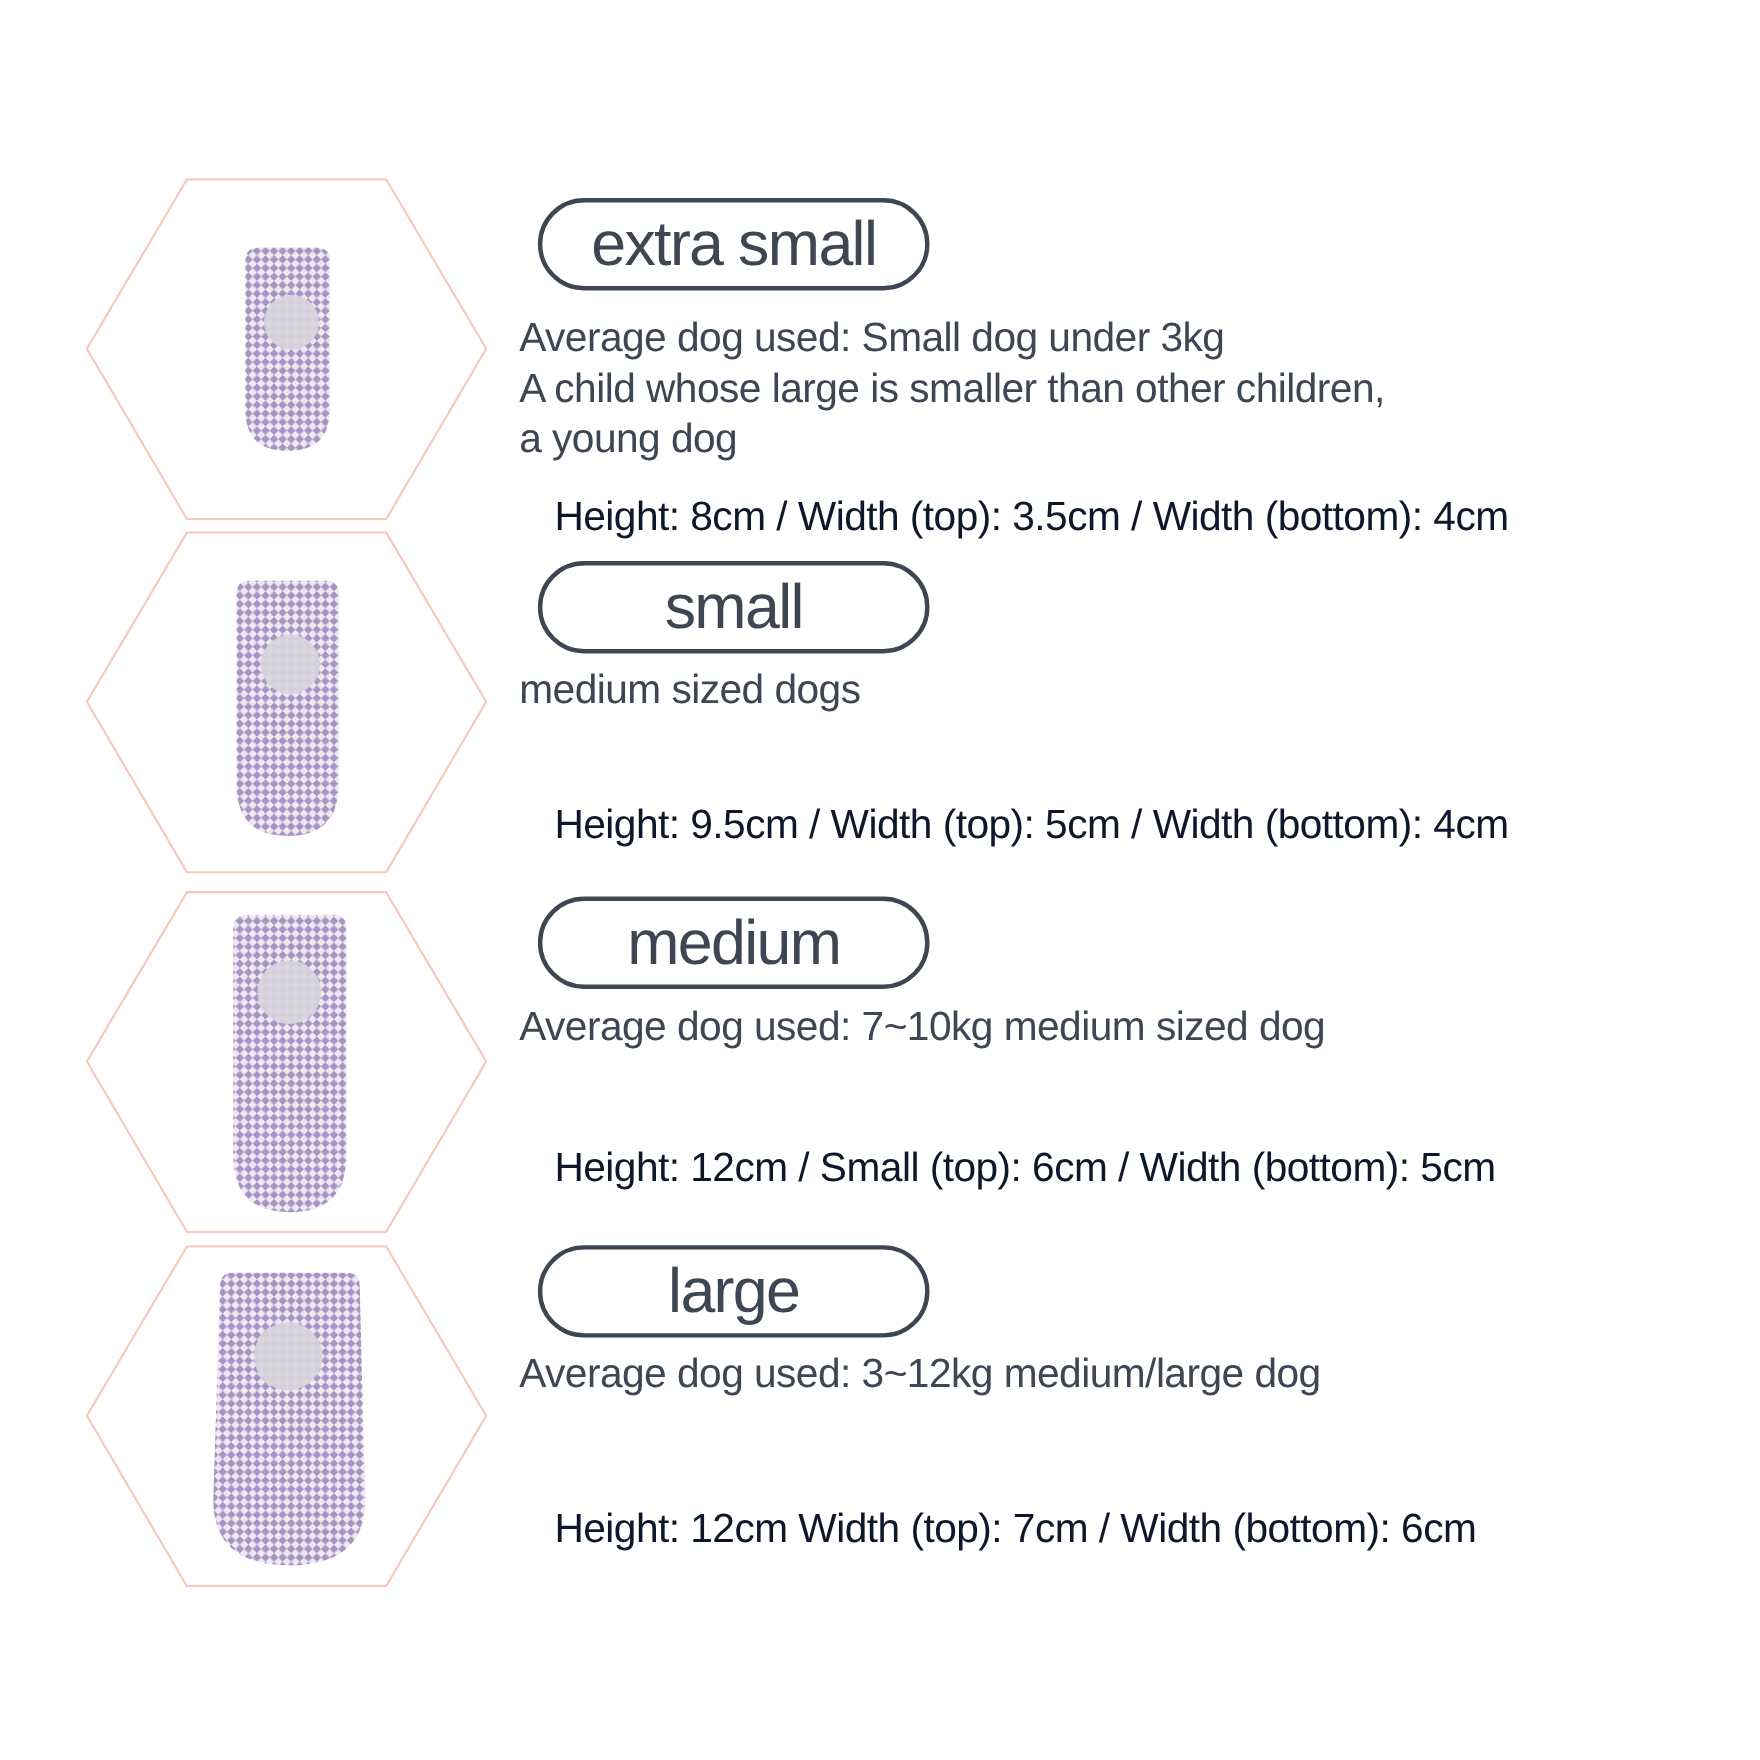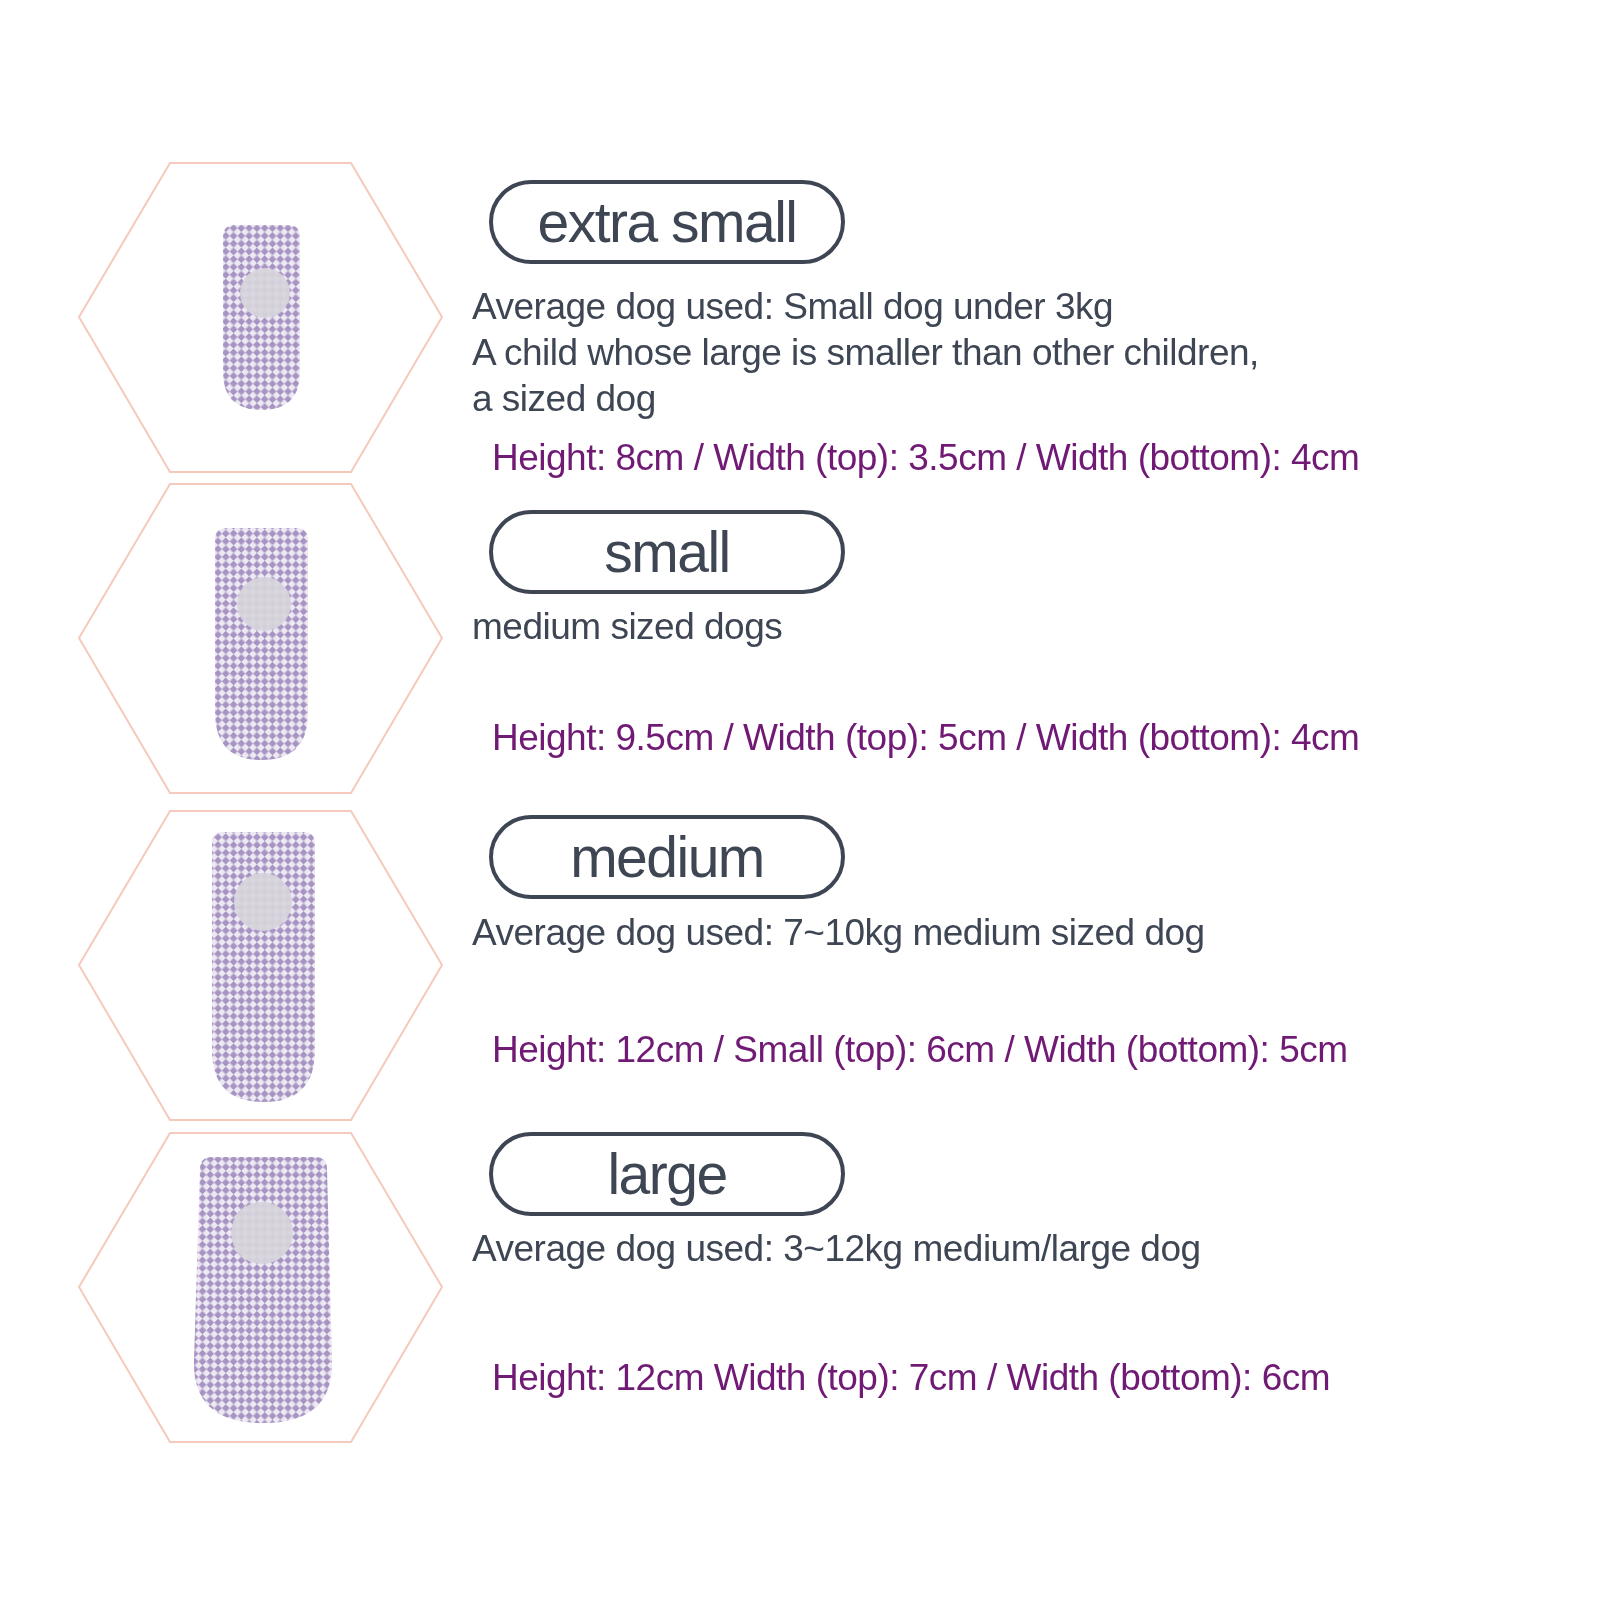--- a/index.html
+++ b/index.html
@@ -19,23 +19,23 @@
     background:#ffffff;
     text-align:right;
   }
   .desc{
     position:absolute;left:472px;margin:0;
     font-size:37px;line-height:46px;letter-spacing:-0.5px;
     color:#3e4654;white-space:nowrap;
   }
   .desc span{display:block;}
   .dims{
-    position:absolute;left:492px;margin:0;
+    position:absolute;left:492px;margin:12px;
     font-size:37px;line-height:44px;letter-spacing:-0.5px;
-    color:#701a75;white-space:nowrap;
+    color:#0f172a;white-space:nowrap;
   }
 </style>
 </head>
 <body>
 
 <div class="canvas">
 
   <div class="hex" style="top:162px">
     <svg viewBox="0 0 365 311">
       <defs>
@@ -95,21 +95,21 @@
       <circle cx="184" cy="101" r="31" fill="#d7d5dc" opacity="0.92"></circle>
     </svg>
   </div>
 
   <div class="pill" style="top:180px">
     <span>extra small</span>
   </div>
   <p class="desc" style="top:284px">
     <span>Average dog used: Small dog under 3kg</span>
     <span>A child whose large is smaller than other children,</span>
-    <span>a sized dog</span>
+    <span>a young dog</span>
   </p>
   <p class="dims" style="top:436px">Height: 8cm / Width (top): 3.5cm / Width (bottom): 4cm</p>
 
   <div class="pill" style="top:510px">
     <span>small</span>
   </div>
   <p class="desc" style="top:604px">
     <span>medium sized dogs</span>
   </p>
   <p class="dims" style="top:716px">Height: 9.5cm / Width (top): 5cm / Width (bottom): 4cm</p>

